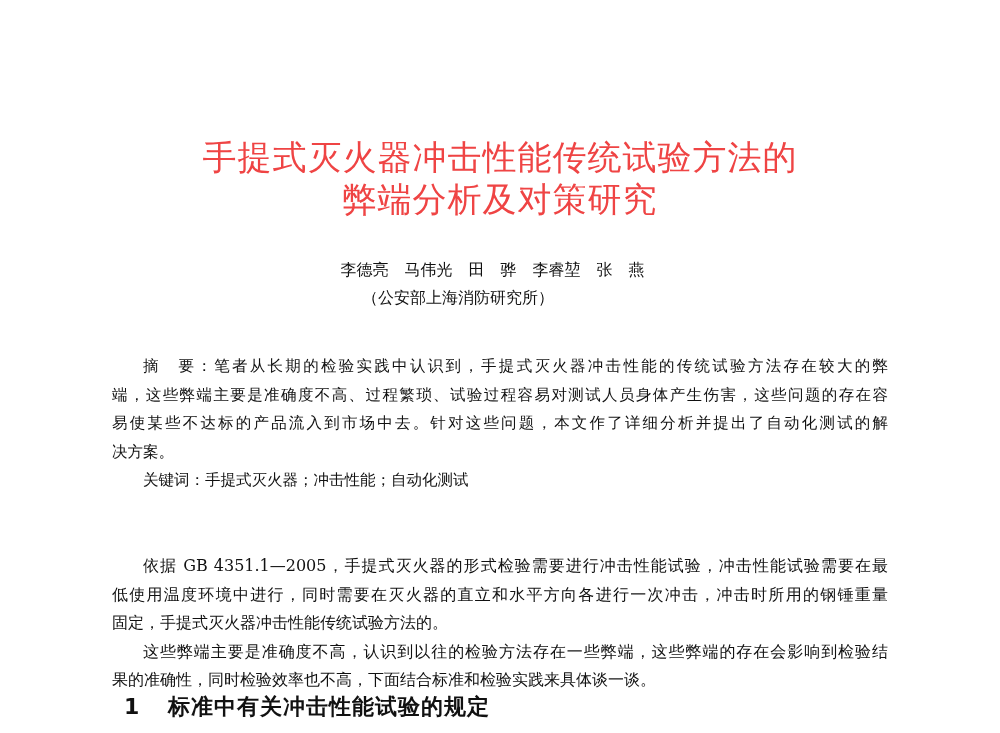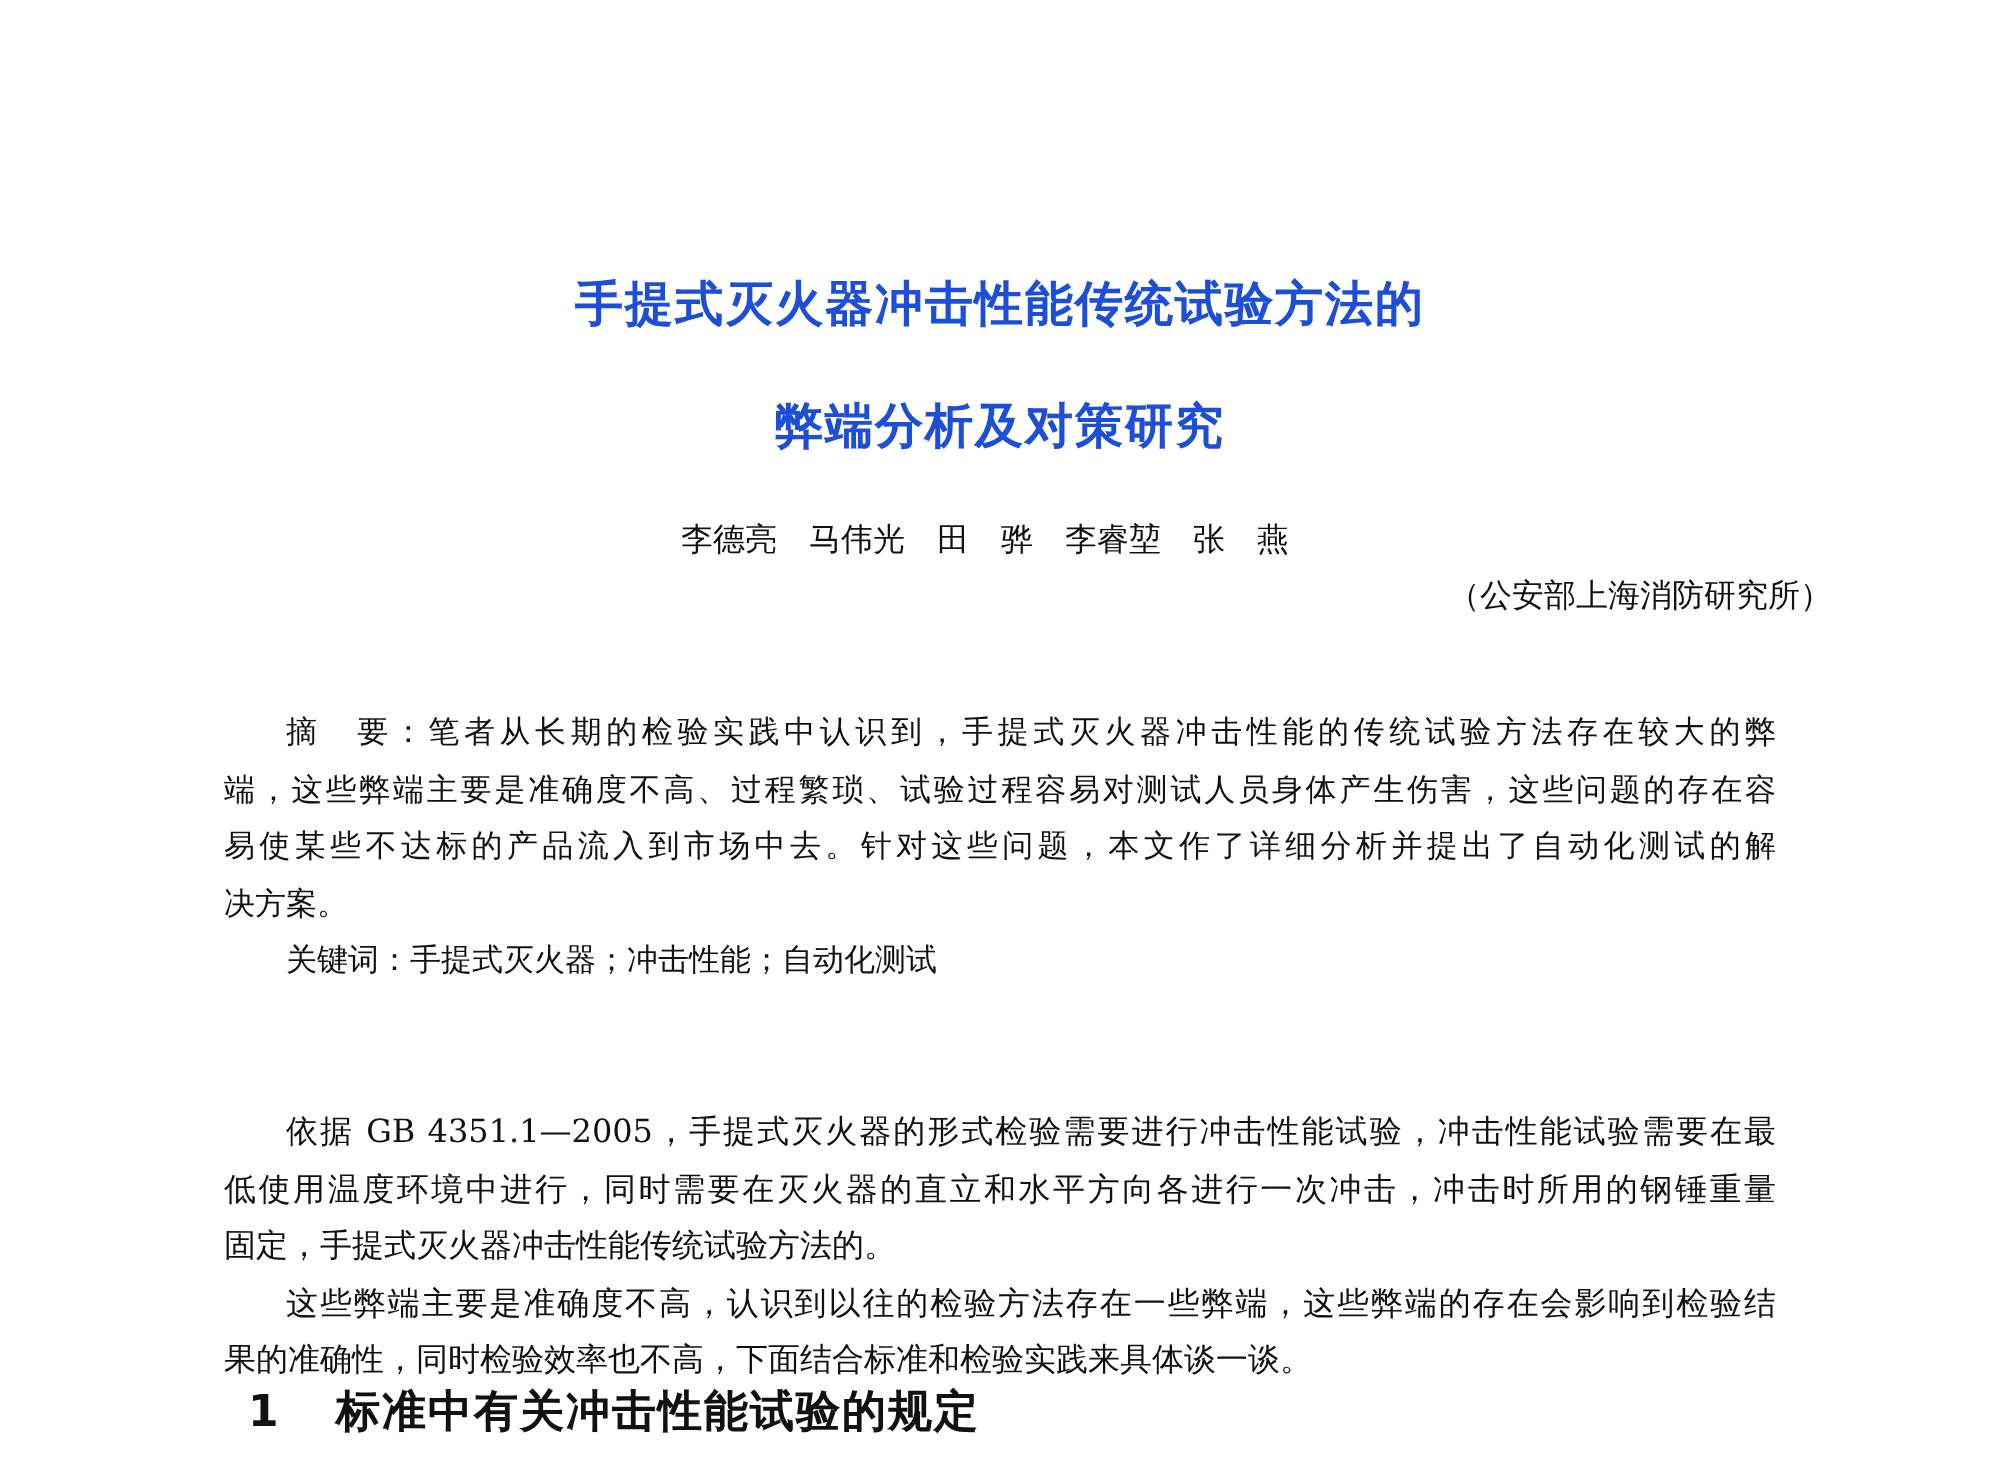--- a/index.html
+++ b/index.html
@@ -20,45 +20,45 @@
     left: 0; top: 0;
     width: 1000px;
     height: 733px;
   }
   .title {
     position: absolute;
     left: 0;
     width: 1000px;
     text-align: center;
     font-family: "DejaVu Sans", "Liberation Sans", sans-serif;
-    font-weight: bold;
-    font-size: 24px;
+    font-weight: normal;
+    font-size: 34px;
     letter-spacing: 1px;
-    color: #1d4ed8;
+    color: #ef4444;
     line-height: 1;
   }
   .title.l1 { top: 140px; }
-  .title.l2 { top: 201px; }
+  .title.l2 { top: 182px; }
 
   .authors {
     position: absolute;
     top: 262px;
     left: 0;
     width: 985px;
     text-align: center;
     font-size: 16px;
     line-height: 1;
     white-space: pre;
   }
   .affil {
     position: absolute;
     top: 290px;
     left: 0;
     width: 916px;
-    text-align: right;
+    text-align: center;
     font-size: 16px;
     line-height: 1;
   }
 
   .block {
     position: absolute;
     left: 112px;
     width: 776px;
     font-size: 15.5px;
     line-height: 28.5px;

